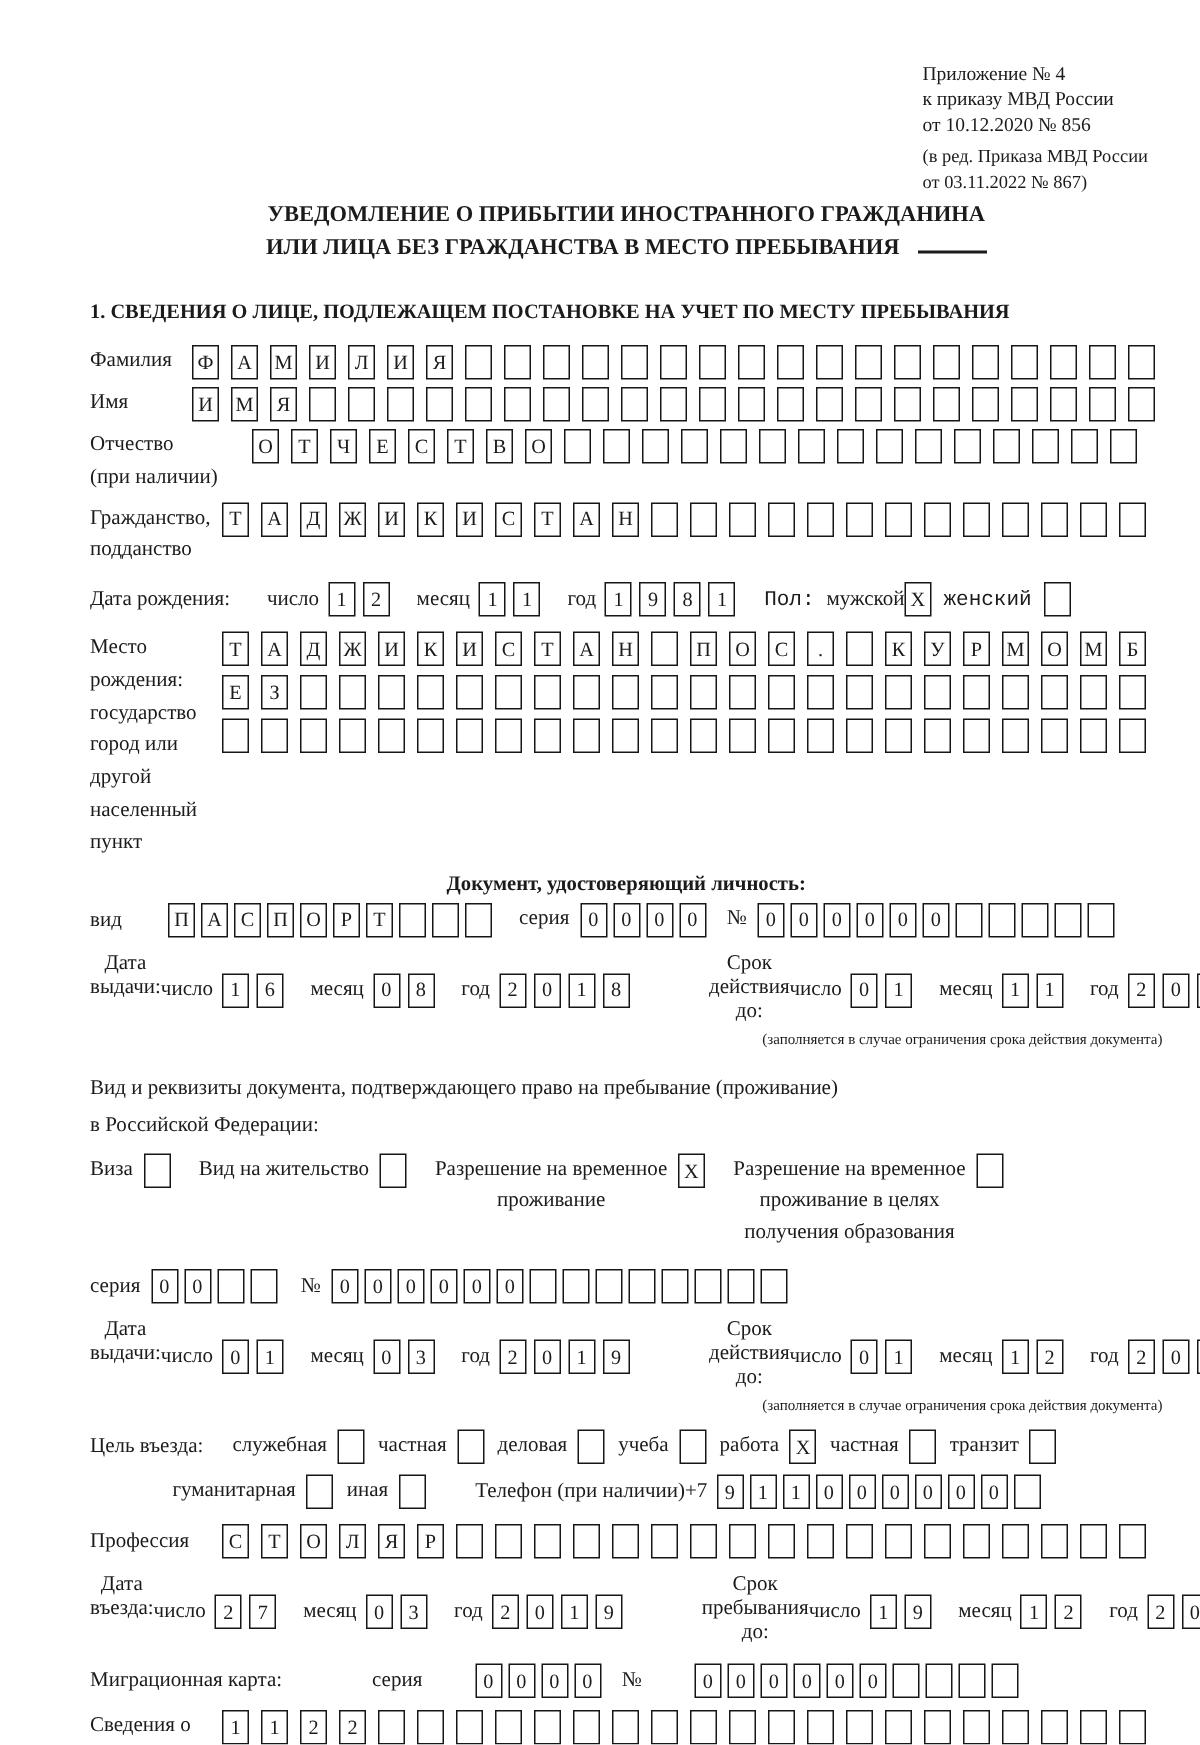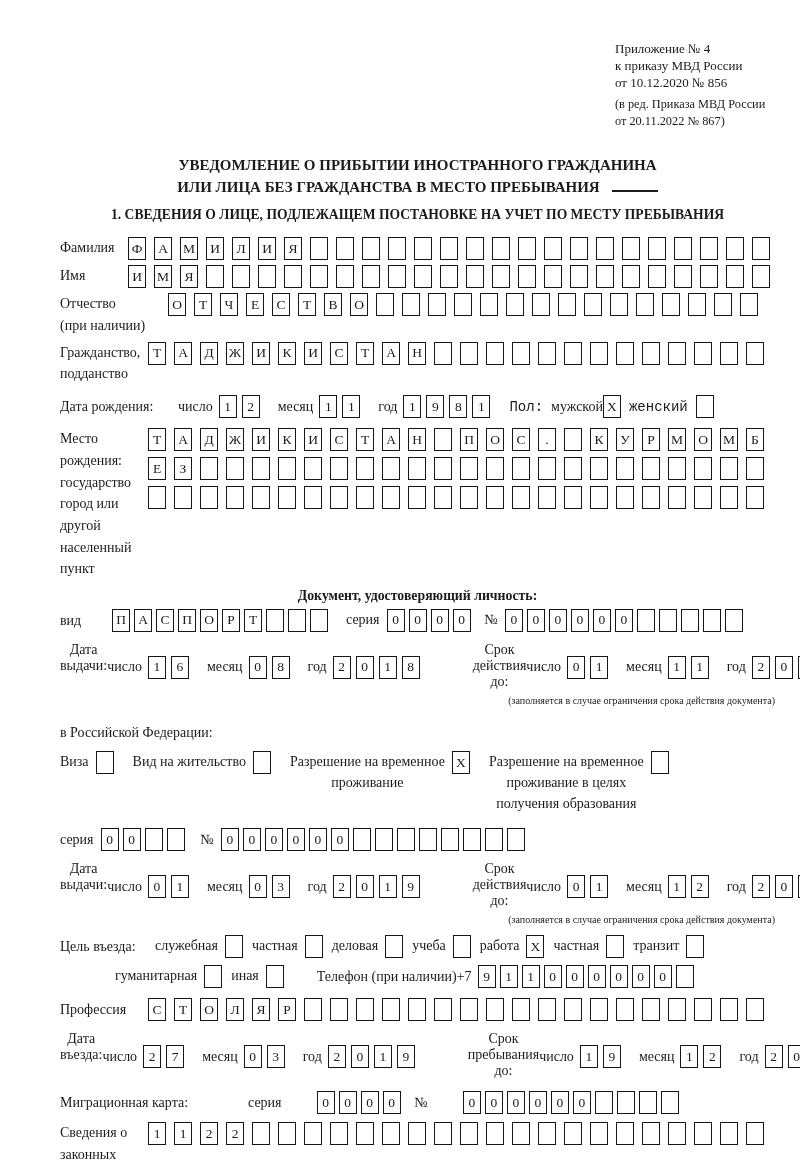--- a/index.html
+++ b/index.html
@@ -12,23 +12,23 @@
   }
   .page { padding:40px 25px 0 60px; width:800px; }
 
   
   .appendix { margin-left:555px; font-size:13px; line-height:1.32; }
   .appendix div:nth-child(n+4){ font-size:12.3px; }
   .appendix div:nth-child(4){ margin-top:5px; }
   .forma { text-align:right; font-weight:bold; font-size:15px; margin-top:12px; letter-spacing:.5px; }
 
   
-  .title { text-align:center; font-weight:bold; font-size:15px; line-height:1.45; margin-top:26px; }
+  .title { text-align:center; font-weight:bold; font-size:15px; line-height:1.45; margin-top:4px; }
   .u-line { display:inline-block; width:46px; border-bottom:2.2px solid #1b1b1b; margin-left:12px; }
-  .sect { text-align:center; font-weight:bold; font-size:13.6px; margin-top:9px; white-space:nowrap; }
+  .sect { font-weight:bold; font-size:13.6px; margin-top:24px; white-space:nowrap; }
 
   
   .frow { display:flex; align-items:flex-start; margin-top:5px; }
   .frow.vcenter { align-items:center; }
   .flabel { flex:none; font-size:14px; line-height:1.55; white-space:pre-line; }
   .w68 { width:68px;font-family:Liberation Serif, serif; } .w88 { width:88px; } .w108{ width:108px; } .w52{ width:52px; }
   .cells { display:flex; flex-wrap:nowrap; }
   .cells-col { display:flex; flex-direction:column; }
   .cells-col .cells { margin-bottom:6px; }
 
@@ -80,21 +80,21 @@
 </head>
 <body>
 
 <div class="page">
 
   <div class="appendix">
     <div>Приложение № 4</div>
     <div>к приказу МВД России</div>
     <div>от 10.12.2020 № 856</div>
     <div>(в ред. Приказа МВД России</div>
-    <div>от 20.11.2022 № 867)</div>
+    <div>от 03.11.2022 № 867)</div>
   </div>
 
   <div class="title">
     <div>УВЕДОМЛЕНИЕ О ПРИБЫТИИ ИНОСТРАННОГО ГРАЖДАНИНА</div>
     <div><span>ИЛИ ЛИЦА БЕЗ ГРАЖДАНСТВА В МЕСТО ПРЕБЫВАНИЯ</span><span class="u-line"></span></div>
   </div>
 
   <div class="sect">1. СВЕДЕНИЯ О ЛИЦЕ, ПОДЛЕЖАЩЕМ ПОСТАНОВКЕ НА УЧЕТ ПО МЕСТУ ПРЕБЫВАНИЯ</div>
 
   <div class="frow gap14">
@@ -405,20 +405,21 @@
           <span class="box">2</span>
           <span class="box">0</span>
           <span class="box">2</span>
           <span class="box">5</span>
         </div>
     </div>
   </div>
   <div class="fineprint">(заполняется в случае ограничения срока действия документа)</div>
 
   <div class="intro">
+    <div>Вид и реквизиты документа, подтверждающего право на пребывание (проживание)</div>
     <div>в Российской Федерации:</div>
   </div>
 
   <div class="opts permits" style="margin-top:6px">
       <span class="opt">
         <span class="opt-label">Виза</span>
         <span class="box"></span>
       </span>
       <span class="opt">
         <span class="opt-label">Вид на жительство</span>

